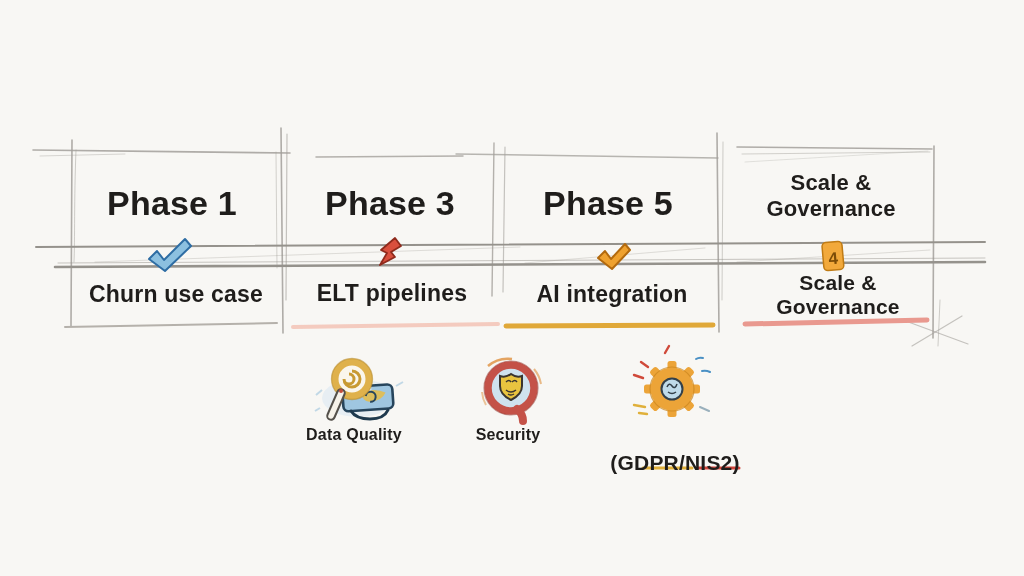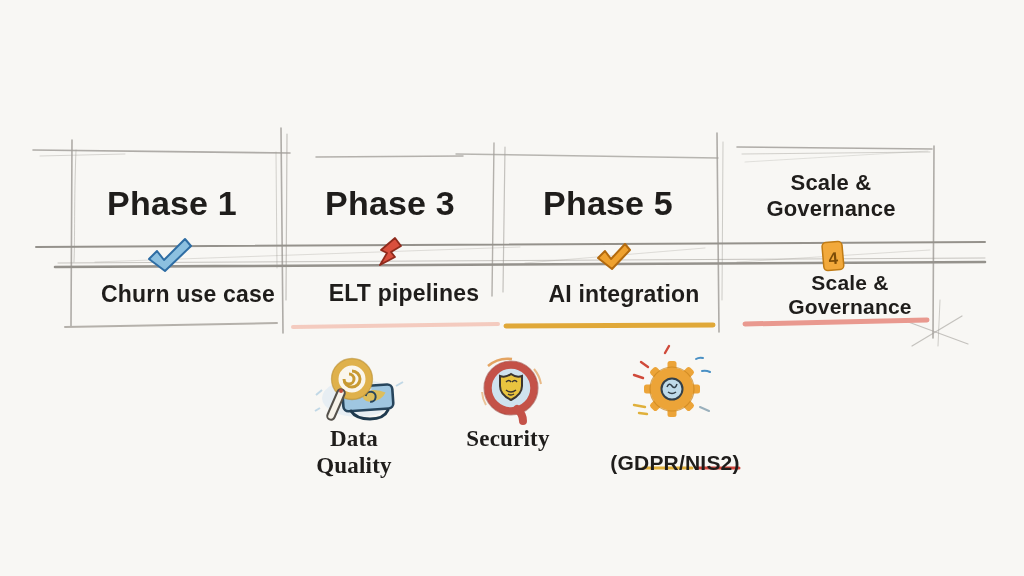--- a/index.html
+++ b/index.html
@@ -7,23 +7,23 @@
     position:relative;width:1024px;height:576px;
     background:#f8f7f4;overflow:hidden;
     font-family:"Liberation Sans",sans-serif;
   }
   .txt{
     position:absolute;font-weight:700;color:#1f1d1b;
     text-align:center;line-height:1.16;letter-spacing:0.2px;
   }
   .phase-title{font-size:34px;}
   .phase-title.small{font-size:22px;}
-  .deliverable{font-size:23px;margin-left:12px;}
+  .deliverable{font-size:23px;}
   .deliverable.small{font-size:21px;}
-  .f-label{font-size:23px;font-family:Liberation Serif, serif;}
+  .f-label{font-size:16px;}
   .f-sublabel{font-size:21px;}
   svg{position:absolute;left:0;top:0;}
 </style>
 </head>
 <body>
 
 <div class="stage">
 
   <svg width="1024" height="576" viewBox="0 0 1024 576">
 

